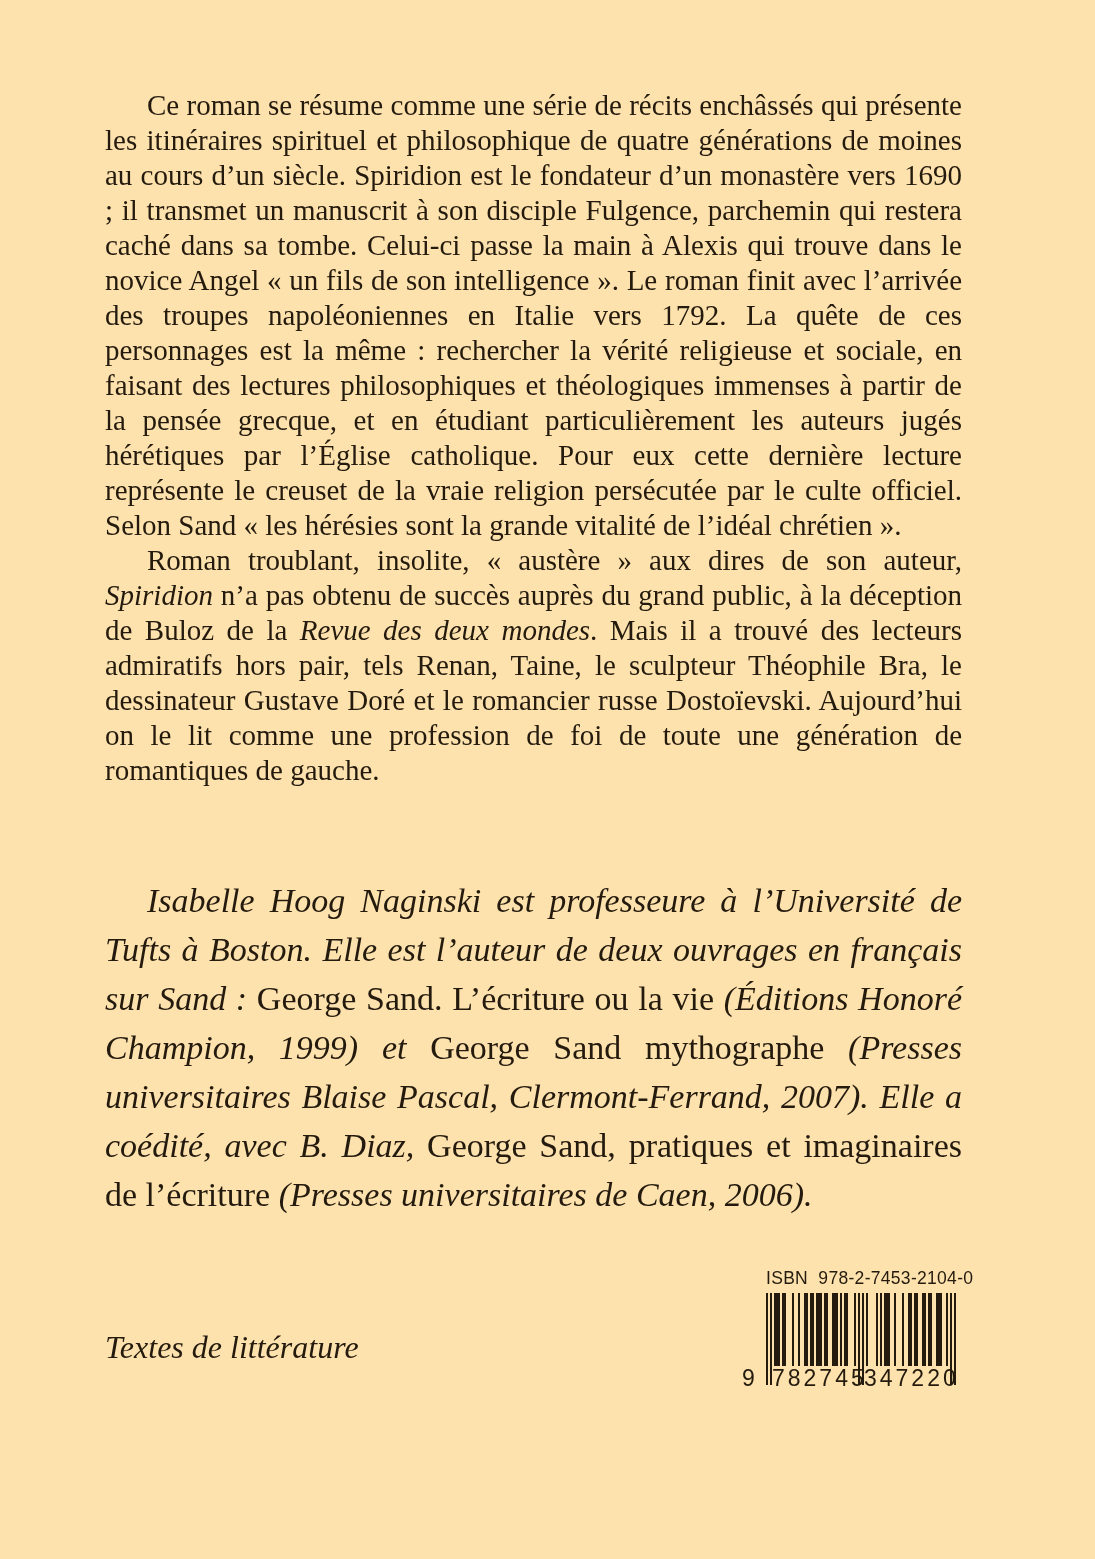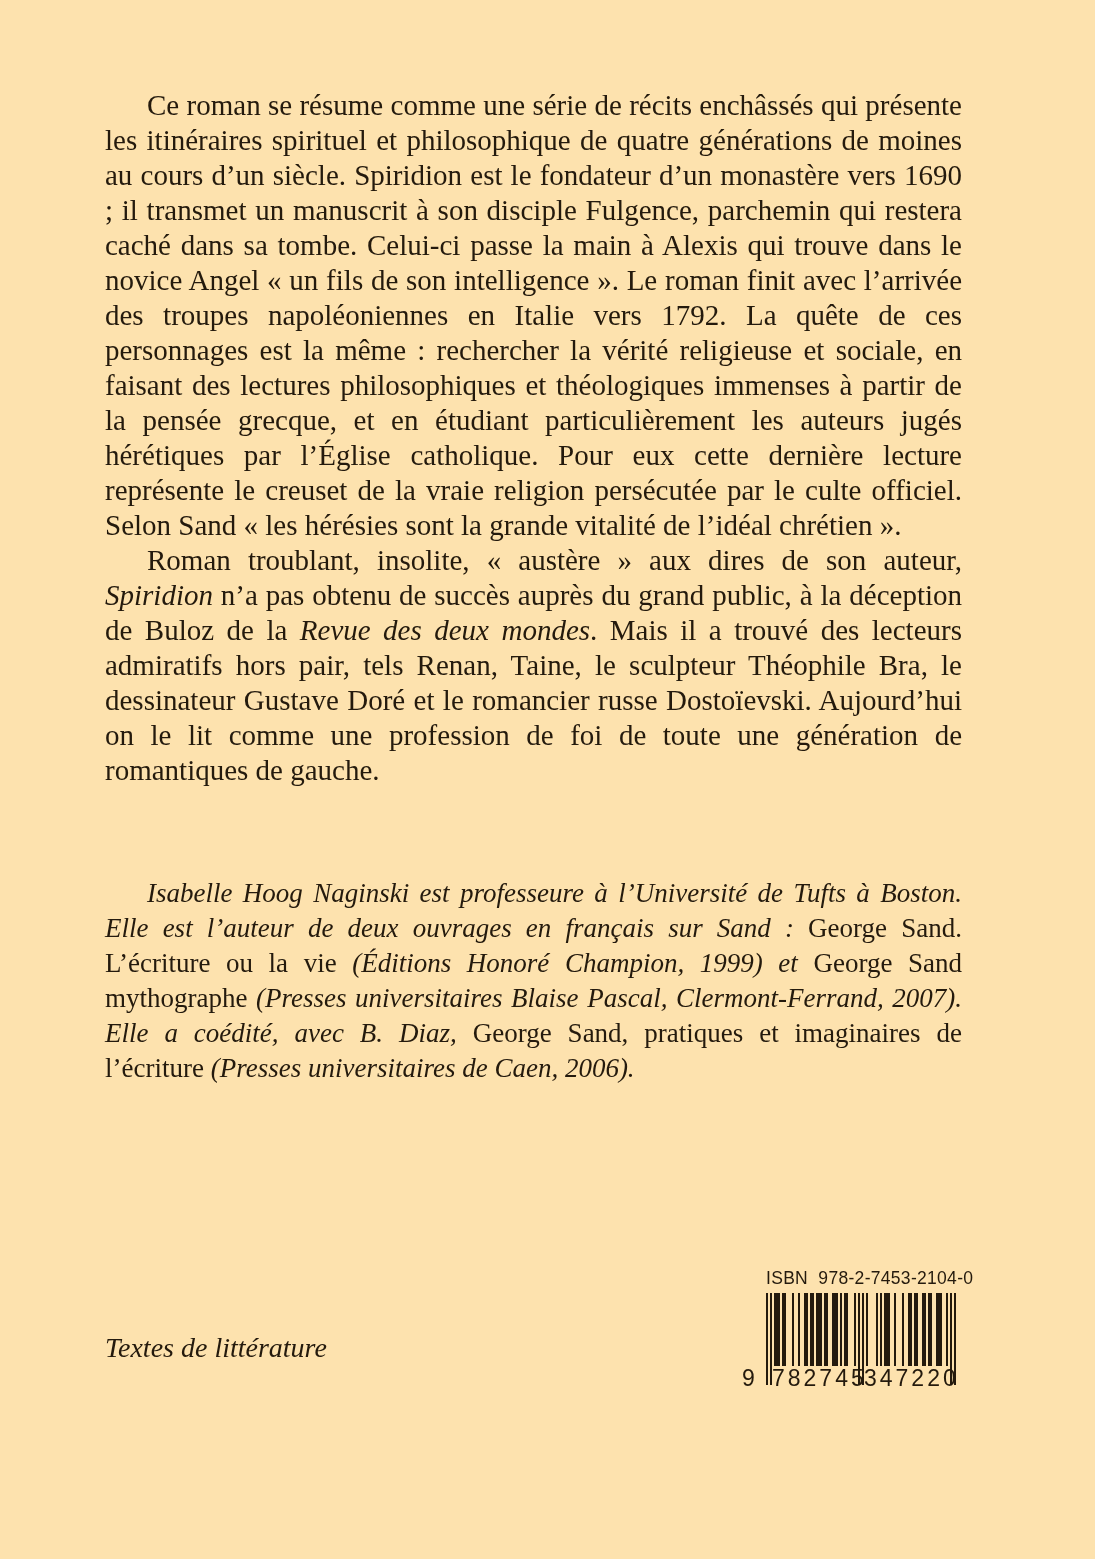--- a/index.html
+++ b/index.html
@@ -20,33 +20,33 @@
   }
   .body-par {
     margin: 0;
     font-size: 29px;
     line-height: 35px;
     text-align: justify;
     text-indent: 42px;
   }
   .bio-par {
     margin: 88px 0 0 0;
-    font-size: 27px;
-    line-height: 35px;
+    font-size: 34px;
+    line-height: 49px;
     text-align: justify;
     text-indent: 42px;
   }
   .seg-i { font-style: italic; }
   .seg-r { font-style: normal; }
 
   .series {
     position: absolute;
     left: 105px; top: 1328px;
     font-style: italic;
-    font-size: 28px;
+    font-size: 32px;
     line-height: 39px;
   }
 
   .barcode-block {
     position: absolute;
     left: 740px; top: 1268px;
     width: 230px; height: 125px;
   }
   .isbn-label {
     font-family: "Liberation Sans", sans-serif;

